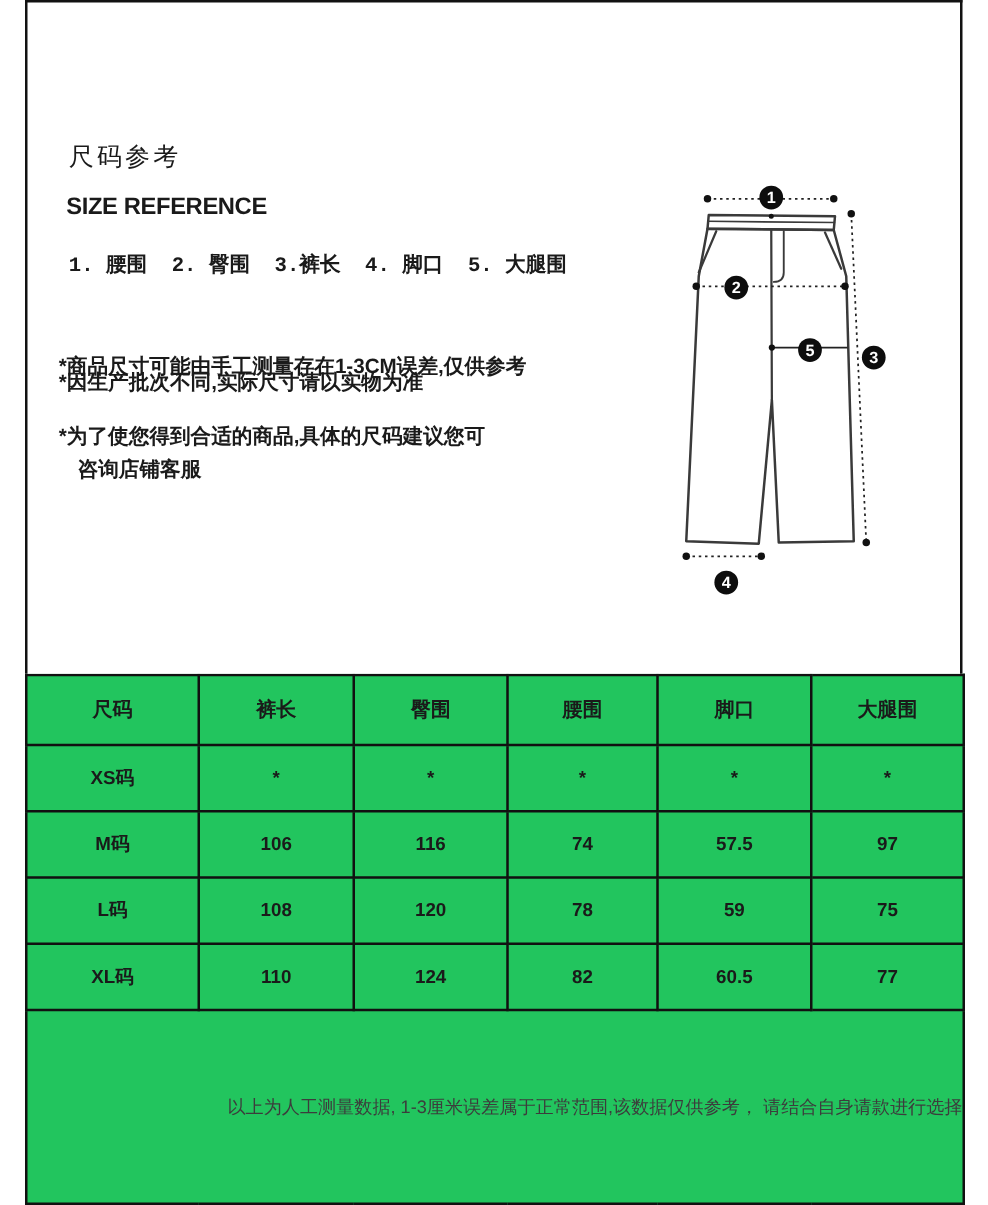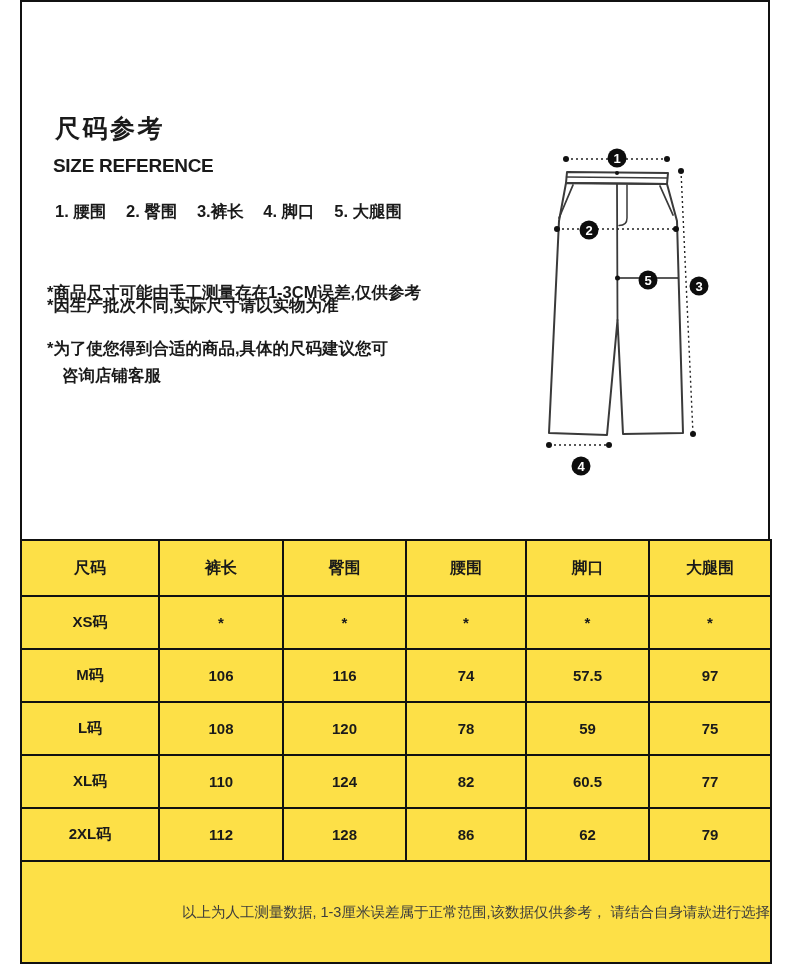--- a/index.html
+++ b/index.html
@@ -8,33 +8,33 @@
     font-family:"Liberation Sans","DejaVu Sans",sans-serif;color:#1a1a1a;overflow:hidden;
   }
   .frame{
     position:absolute;left:20px;top:0;width:750px;height:964px;
     box-sizing:border-box;display:flex;flex-direction:column;
   }
   .top-section{
     position:relative;box-sizing:border-box;height:539px;
     border:2px solid #111;border-bottom:none;background:#fff;
   }
-  .title-cn{position:absolute;left:33px;top:110px;font-size:25px;font-weight:700;letter-spacing:2.5px;}
+  .title-cn{position:absolute;left:33px;top:110px;font-size:20px;font-weight:400;letter-spacing:2.5px;}
   .title-en{position:absolute;left:31px;top:153px;font-size:19px;font-weight:800;letter-spacing:-0.3px;}
   .measures{position:absolute;left:33px;top:199px;font-size:16.5px;font-weight:700;white-space:nowrap;}
-  .measures span{margin-right:15px;}
+  .measures span{margin-right:15px;font-family:Liberation Mono, monospace;}
   .note{position:absolute;left:25px;font-size:16.5px;font-weight:700;white-space:nowrap;}
   .note-1{top:243px;margin-top:37px;}
   .note-2{top:293px;}
   .note-3{top:336px;}
   .note-4{top:363px;left:40px;}
   .pants{position:absolute;left:498px;top:128px;width:250px;height:360px;}
 
   table.size-table{
-    width:100%;flex:1;border-collapse:collapse;table-layout:fixed;background:#fde047;
+    width:100%;flex:1;border-collapse:collapse;table-layout:fixed;background:#22c55e;
   }
   .size-table th,.size-table td{
     border:2px solid #111;text-align:center;vertical-align:middle;padding:0;
   }
   .size-table thead tr{height:56px;}
   .size-table tbody tr.data-row{height:53px;}
   .size-table th{font-size:16px;font-weight:700;}
   .size-table td{font-size:15px;font-weight:700;}
   .size-table td.footnote-cell{
     text-align:right;padding-left:37px;font-size:14.5px;font-weight:500;color:#3c3c3c;
@@ -156,28 +156,20 @@
           <td>75</td>
         </tr>
         <tr class="data-row">
           <td class="size">XL码</td>
           <td>110</td>
           <td>124</td>
           <td>82</td>
           <td>60.5</td>
           <td>77</td>
         </tr>
-        <tr class="data-row">
-          <td class="size">2XL码</td>
-          <td>112</td>
-          <td>128</td>
-          <td>86</td>
-          <td>62</td>
-          <td>79</td>
-        </tr>
         <tr>
           <td class="footnote-cell" colspan="6">以上为人工测量数据, 1-3厘米误差属于正常范围,该数据仅供参考， 请结合自身请款进行选择</td>
         </tr>
       </tbody>
     </table>
 
   </div>
 </div>
 
 </body></html>

